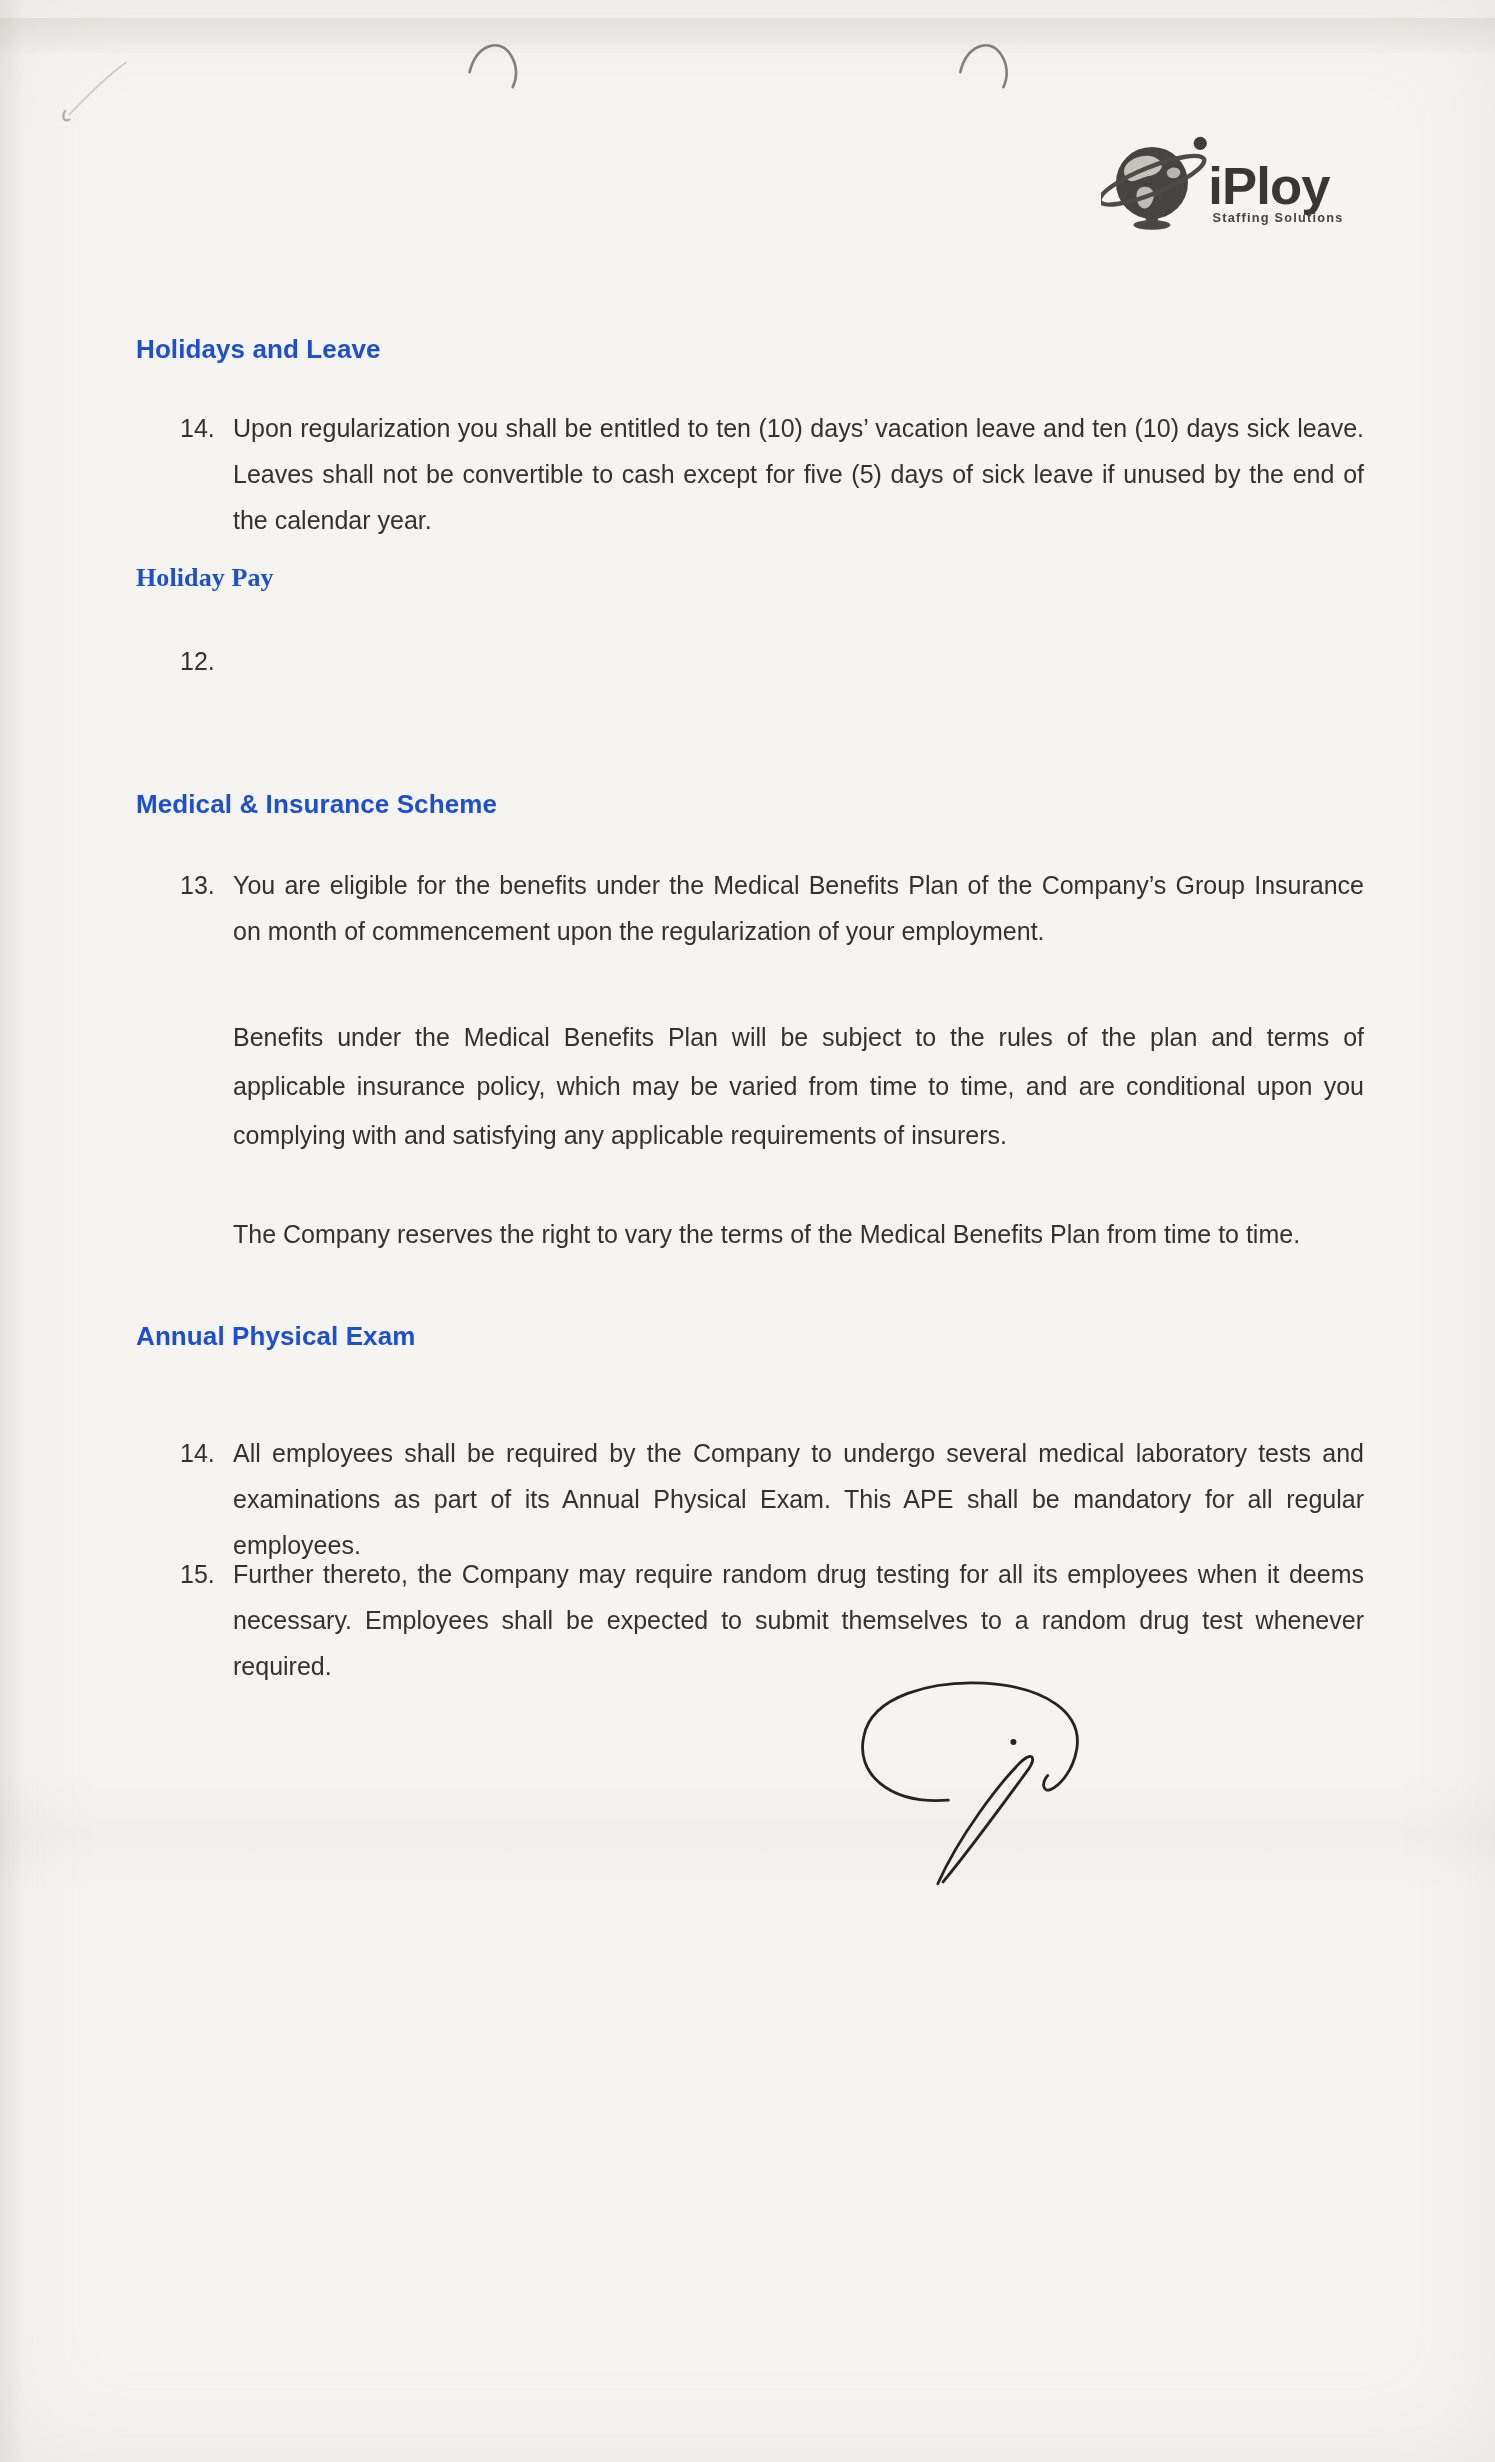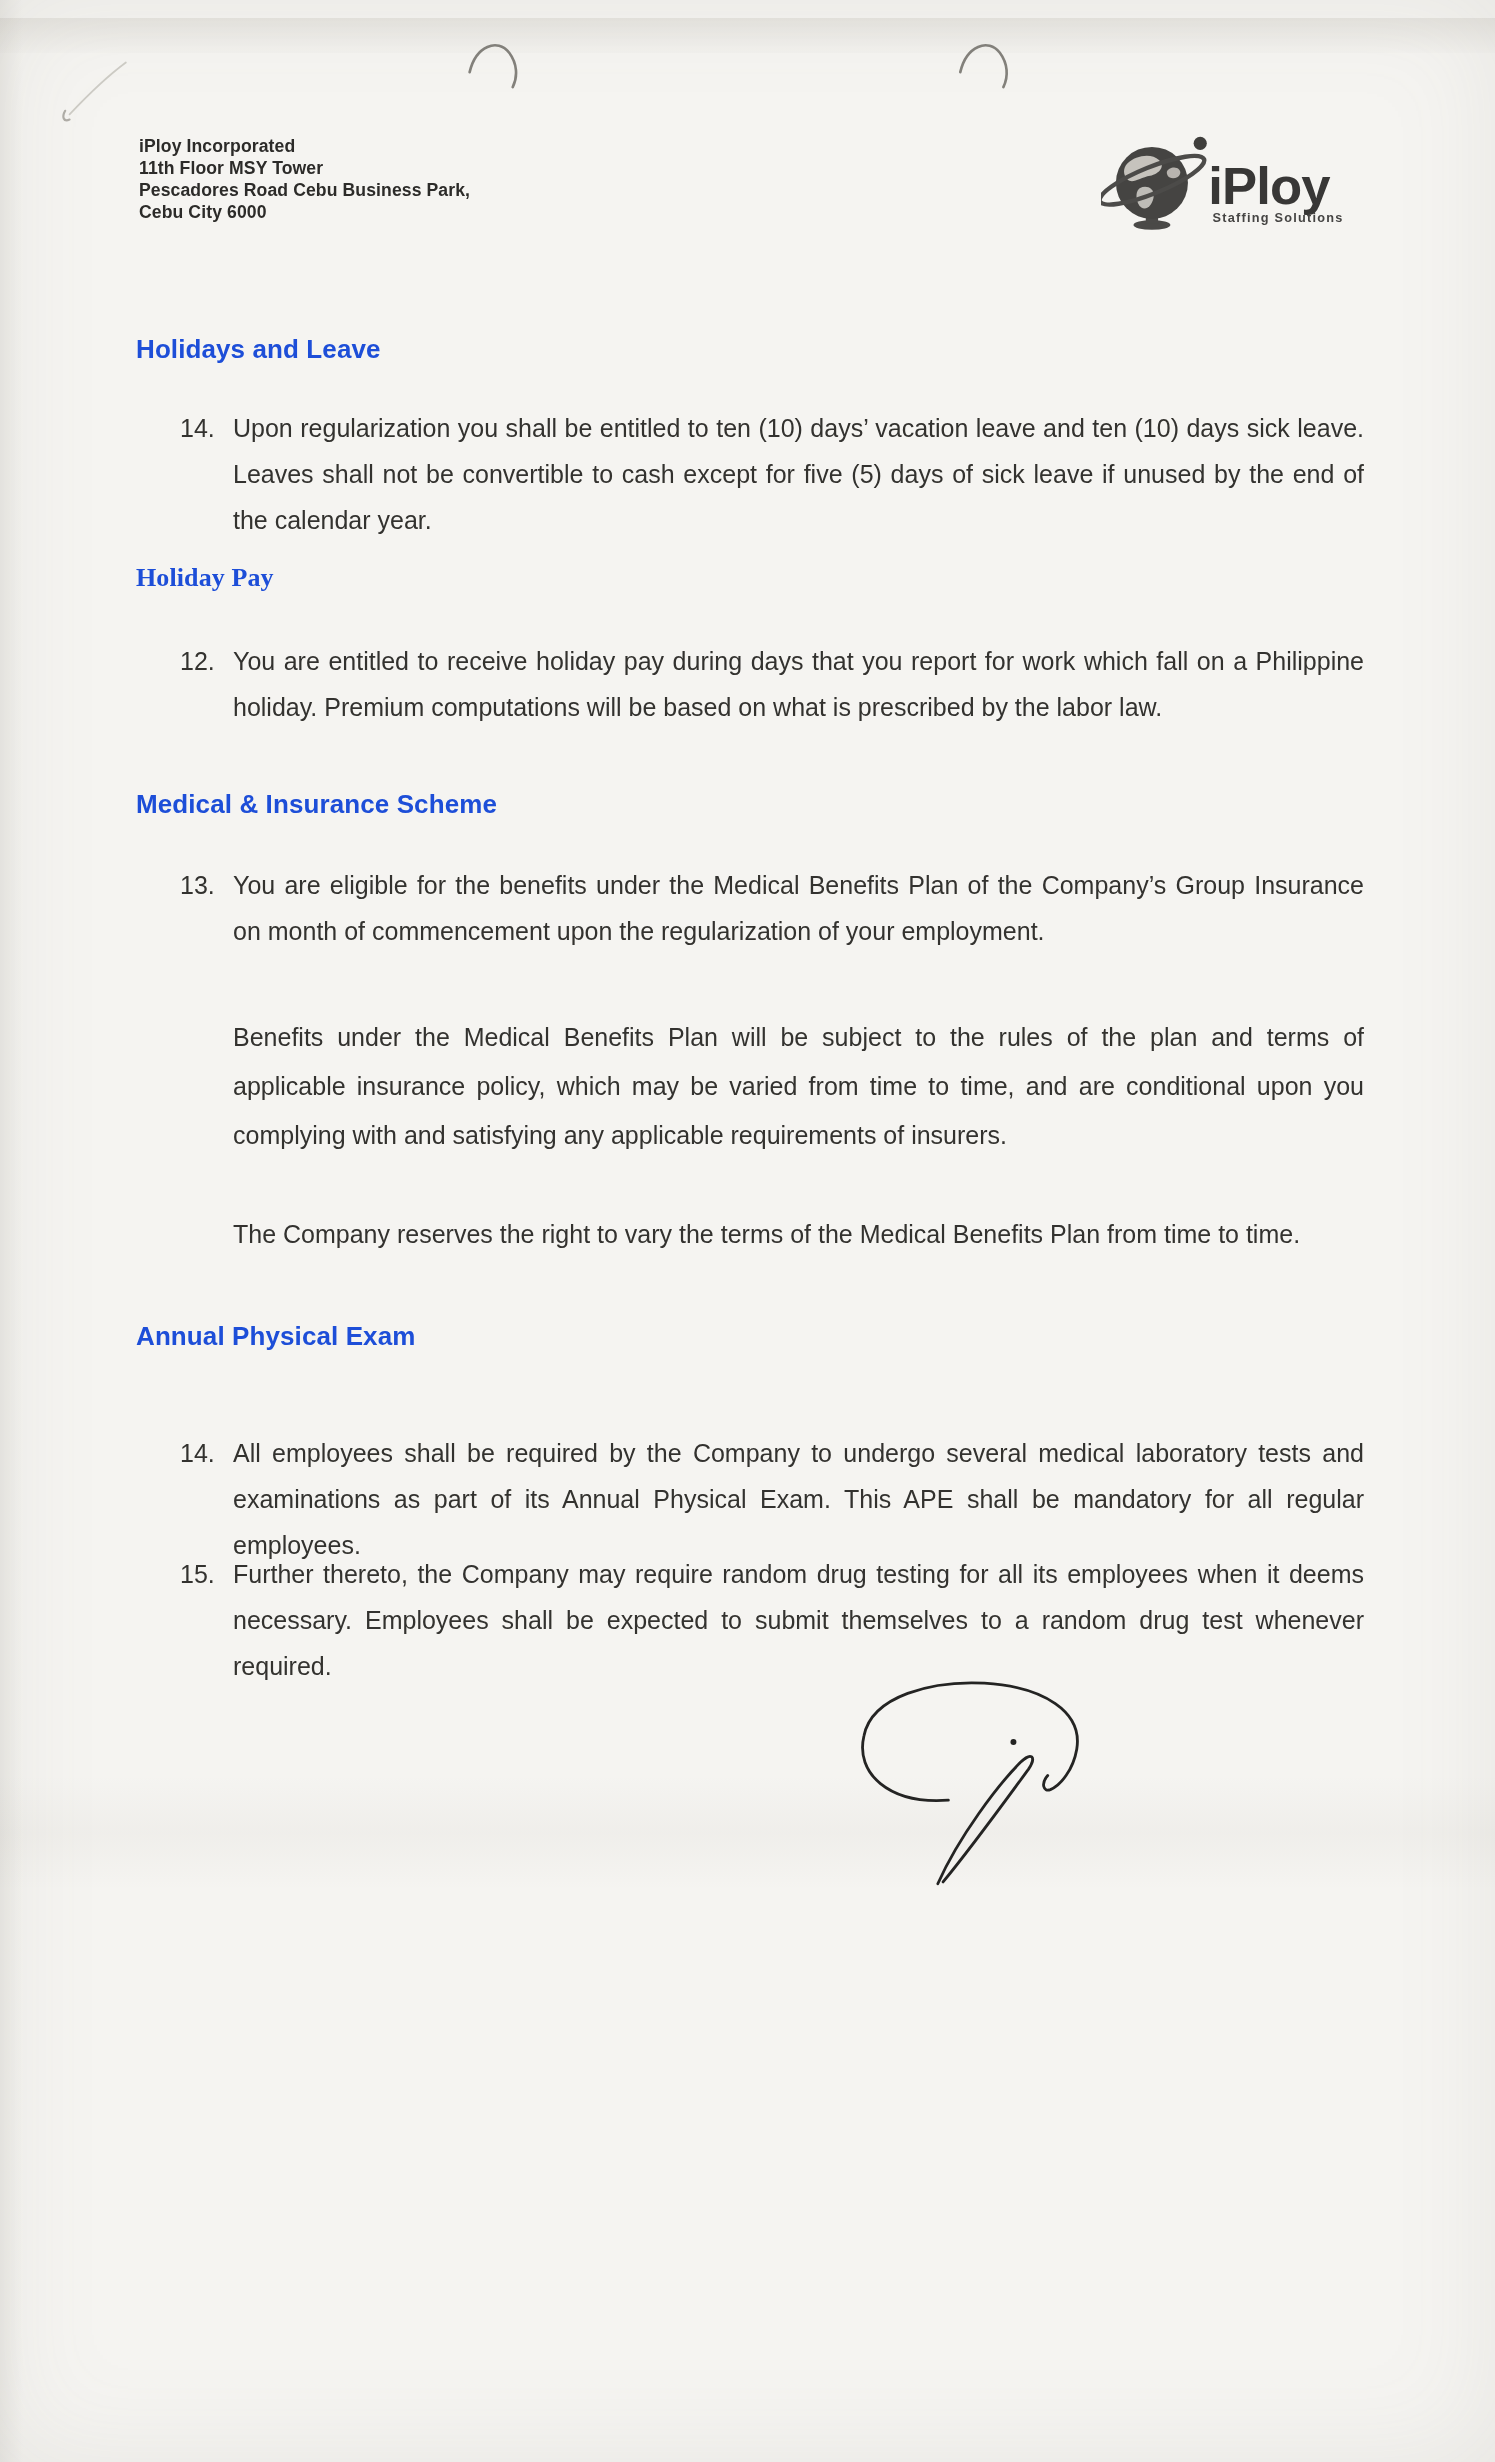--- a/index.html
+++ b/index.html
@@ -131,26 +131,20 @@
   <div class="scan-band-mid"></div>
   <div class="scan-edge-left"></div>
 
   <svg class="artifact-layer" width="1495" height="2462" viewBox="0 0 1700 2800">
     <path d="M 534 82 C 541 52 566 43 579 60 C 588 72 589 87 583 99" fill="none" stroke="#6e6c66" stroke-width="3" stroke-linecap="round" opacity="0.85"></path>
     <path d="M 1092 82 C 1099 52 1124 43 1137 60 C 1146 72 1147 87 1141 99" fill="none" stroke="#6e6c66" stroke-width="3" stroke-linecap="round" opacity="0.85"></path>
     <path d="M 143 71 C 120 88 96 112 79 130" fill="none" stroke="#9b988f" stroke-width="2" stroke-linecap="round" opacity="0.45"></path>
     <path d="M 74 126 C 70 133 72 139 79 136" fill="none" stroke="#807d75" stroke-width="2.5" stroke-linecap="round" opacity="0.6"></path>
   </svg>
 
-  <div class="address">
-    <div>iPloy Incorporated</div>
-    <div>11th Floor MSY Tower</div>
-    <div>Pescadores Road Cebu Business Park,</div>
-    <div>Cebu City 6000</div>
-  </div>
 
   <svg class="logo" viewBox="0 0 320 118">
 
     <g>
       <ellipse cx="58" cy="108" rx="21" ry="5.5" fill="#4a4947"></ellipse>
       <rect x="51" y="96" width="14" height="10" fill="#4a4947"></rect>
       <circle cx="58" cy="60" r="41" fill="#454442"></circle>
       <path d="M 30 38 C 40 28 58 26 66 34 C 74 41 66 50 56 52 C 44 54 36 62 30 56 C 25 51 25 43 30 38 Z" fill="#d4d1cb" opacity="0.9"></path>
       <path d="M 44 66 C 52 62 60 66 60 74 C 60 84 52 92 46 88 C 40 84 38 70 44 66 Z" fill="#d4d1cb" opacity="0.85"></path>
       <path d="M 78 44 C 84 40 92 44 90 50 C 88 56 78 56 76 52 C 74 48 75 46 78 44 Z" fill="#d4d1cb" opacity="0.8"></path>
@@ -167,21 +161,20 @@
   <div class="doc-heading h-medical">Medical &amp; Insurance Scheme</div>
   <div class="doc-heading h-ape">Annual Physical Exam</div>
 
   <div class="clause c11">
     <span class="num">14.</span>
     <span>Upon regularization you shall be entitled to ten (10) days’ vacation leave and ten (10) days sick leave.  Leaves shall not be convertible to cash except for five (5) days of sick leave if unused by the end of the calendar year.</span>
   </div>
 
   <div class="clause c12">
     <span class="num">12.</span>
-    <span>You are entitled to receive holiday pay during days that you report for work which fall on a Philippine holiday. Premium computations will be based on what is prescribed by the labor law.</span>
   </div>
 
   <div class="clause c13">
     <span class="num">13.</span>
     <span>You are eligible for the benefits under the Medical Benefits Plan of the Company’s Group Insurance on month of commencement upon the regularization of your employment.</span>
   </div>
 
   <div class="para p2">The Company reserves the right to vary the terms of the Medical Benefits Plan from time to time.</div>
   <div class="para p1">Benefits under the Medical Benefits Plan will be subject to the rules of the plan and terms of applicable insurance policy, which may be varied from time to time, and are conditional upon you complying with and satisfying any applicable requirements of insurers.</div>
 

